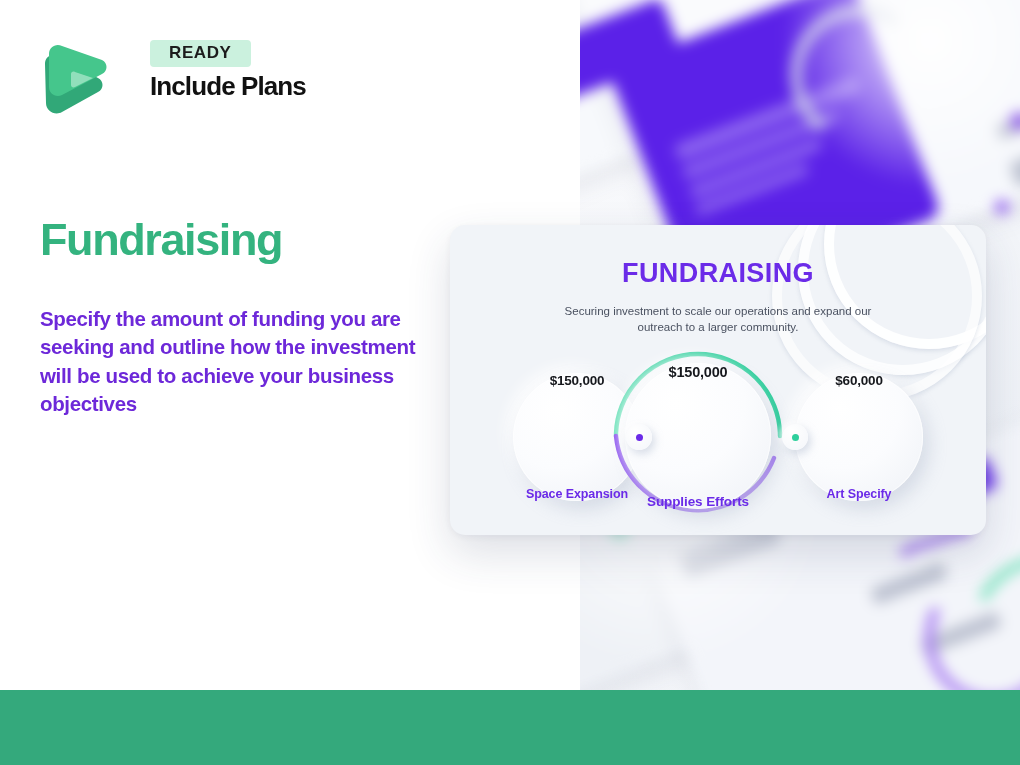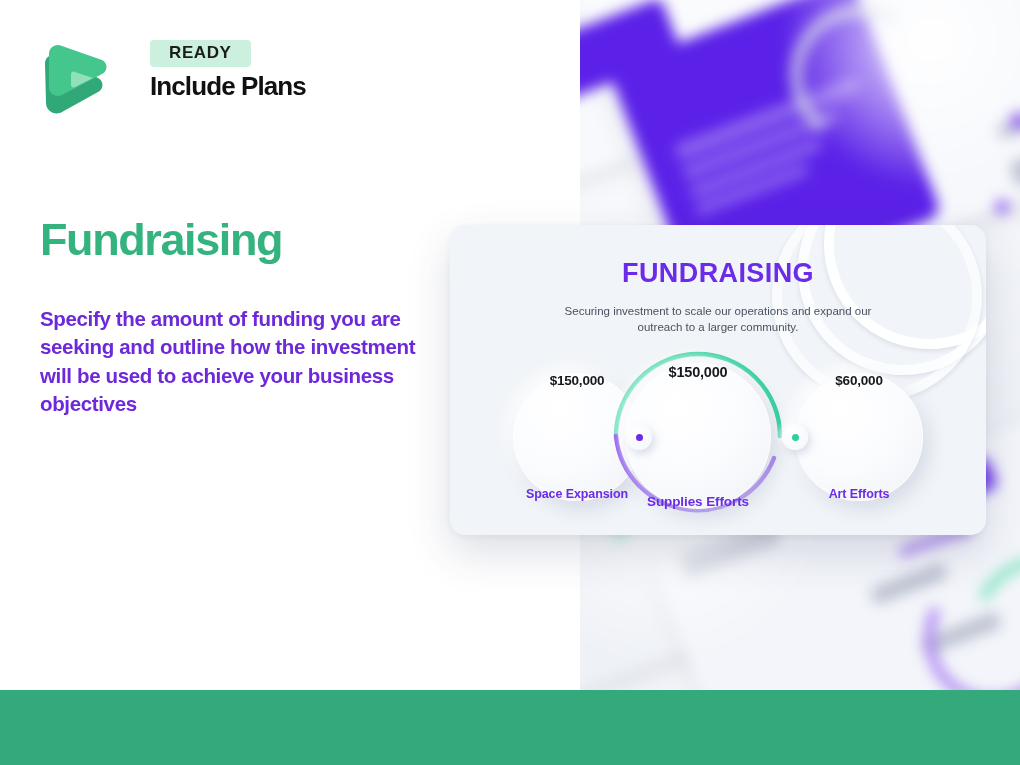--- a/index.html
+++ b/index.html
@@ -293,21 +293,21 @@
         </svg>
 
         <div class="circ center">
           <div class="amount big">$150,000</div>
           <div class="label big">Supplies Efforts</div>
         </div>
       </div>
 
       <div class="circ side right">
         <div class="amount">$60,000</div>
-        <div class="label">Art Efforts</div>
+        <div class="label">Art Specify</div>
       </div>
 
       <div class="node n-left">
         <i style="background:#6B2BE8"></i>
       </div>
       <div class="node n-right">
         <i style="background:#2ECF9C"></i>
       </div>
 
     </div>

